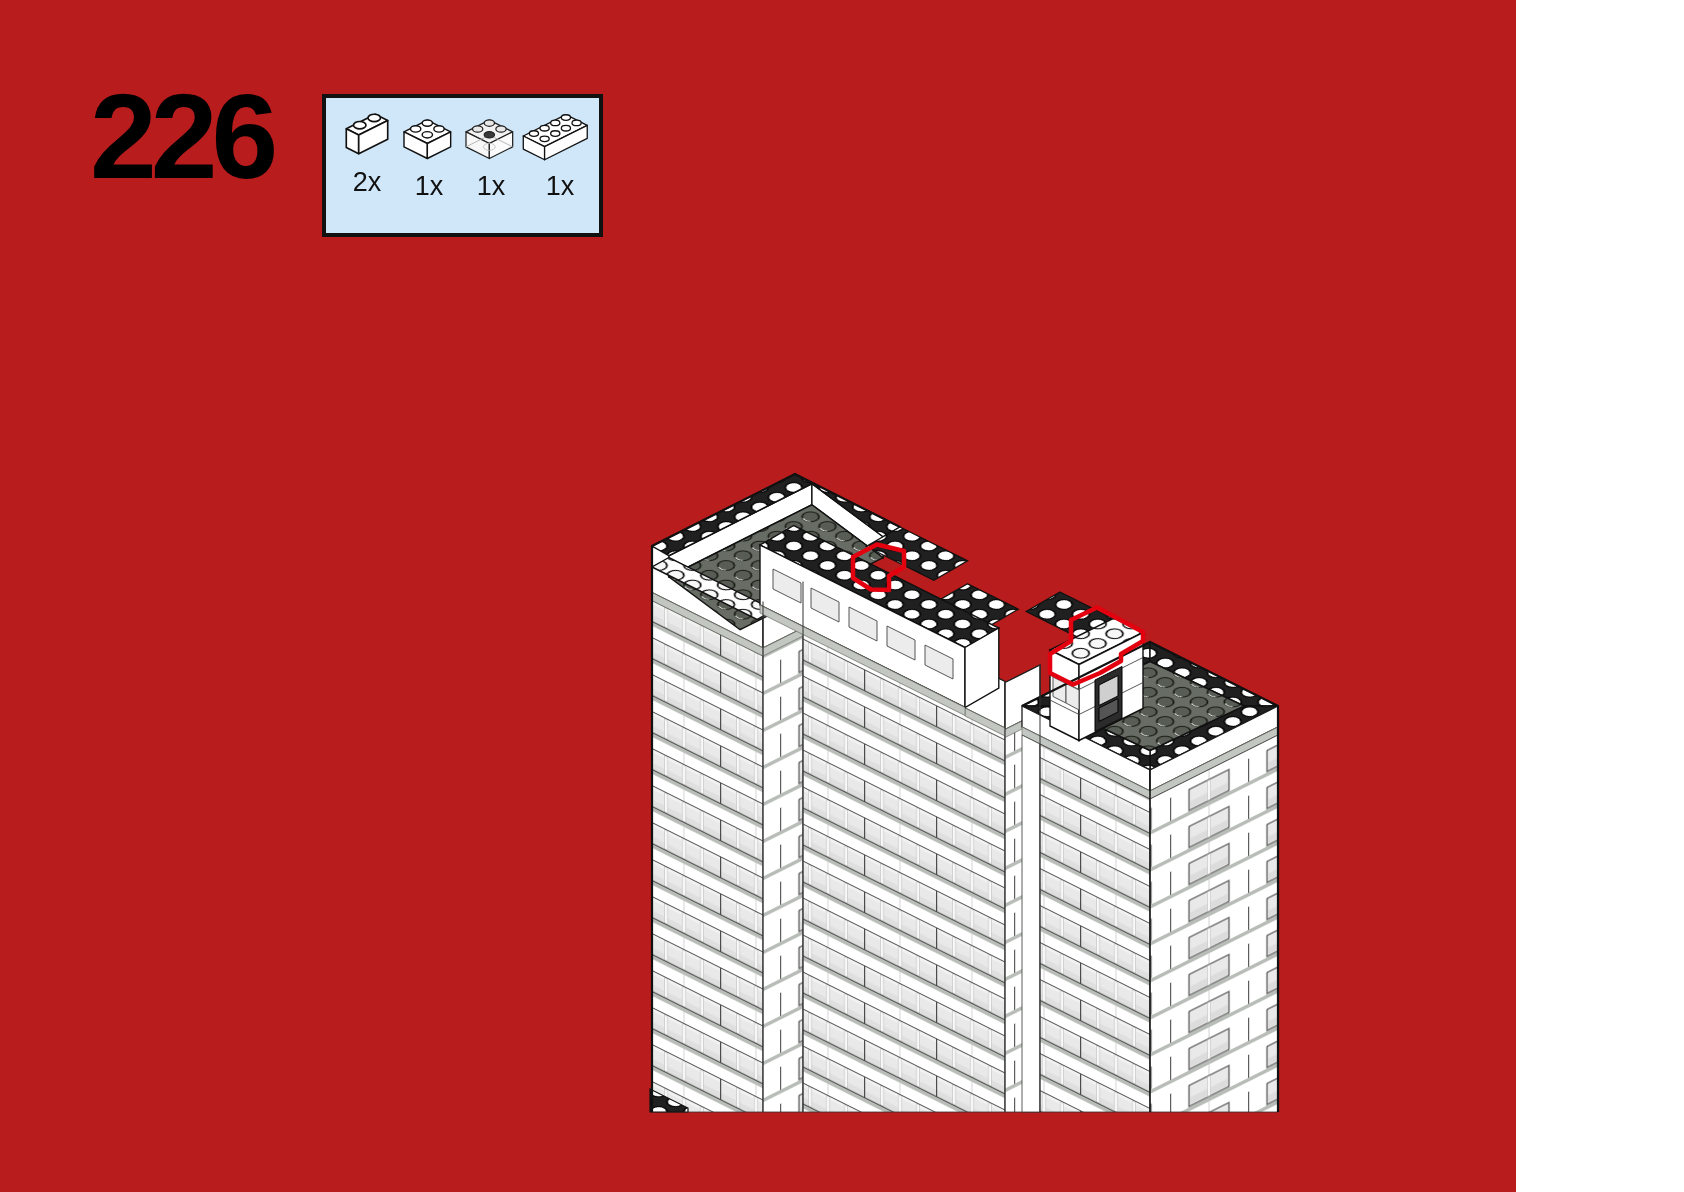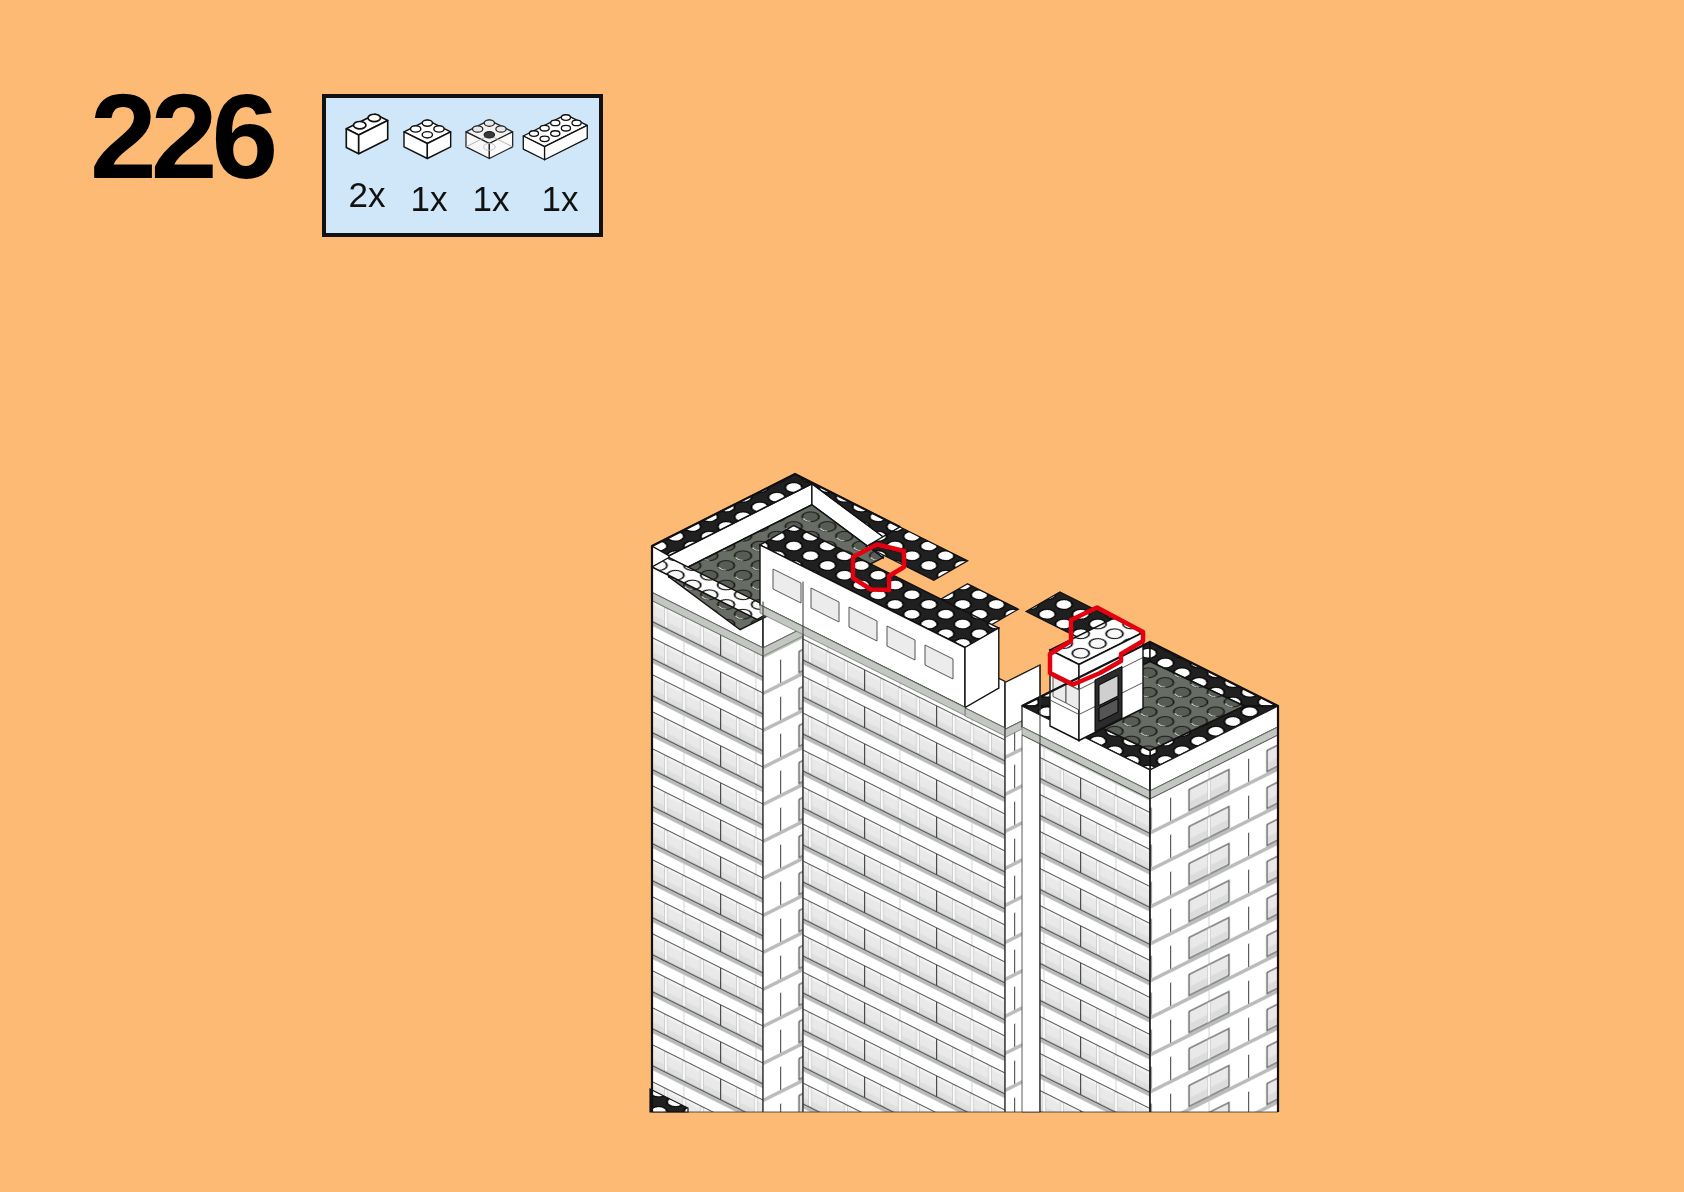--- a/index.html
+++ b/index.html
@@ -1,24 +1,24 @@
 <!DOCTYPE html>
 <html><head>
 <meta charset="utf-8">
 <style>
   html,body{margin:0;padding:0;background:#ffffff;}
-  .page{position:relative;width:1684px;height:1192px;background:#fdba74;overflow:hidden;
+  .page{position:relative;width:1516px;height:1192px;background:#b91c1c;overflow:hidden;
         font-family:"Liberation Sans", sans-serif;}
   .step-number{position:absolute;left:90px;top:76px;font-size:120px;font-weight:bold;
         letter-spacing:-6px;color:#000;line-height:1;}
   .parts-box{position:absolute;left:322px;top:94px;width:281px;height:143px;
         border:4px solid #111111;box-sizing:border-box;}
   .part-slot{position:absolute;top:10px;text-align:center;}
   .part-slot svg{display:block;margin:0 auto;}
-  .part-count{font-size:35px;color:#111;margin-top:16px;line-height:1.1;}
+  .part-count{font-size:27px;color:#111;margin-top:8px;line-height:1.1;}
   .s1{left:10px;width:62px;}
   .s2{left:72px;width:62px;}
   .s3{left:134px;width:62px;}
   .s4{left:194px;width:80px;}
   .figure{position:absolute;left:600px;top:440px;width:700px;height:680px;}
 </style>
 </head>
 <body>
 
 <div class="page">

